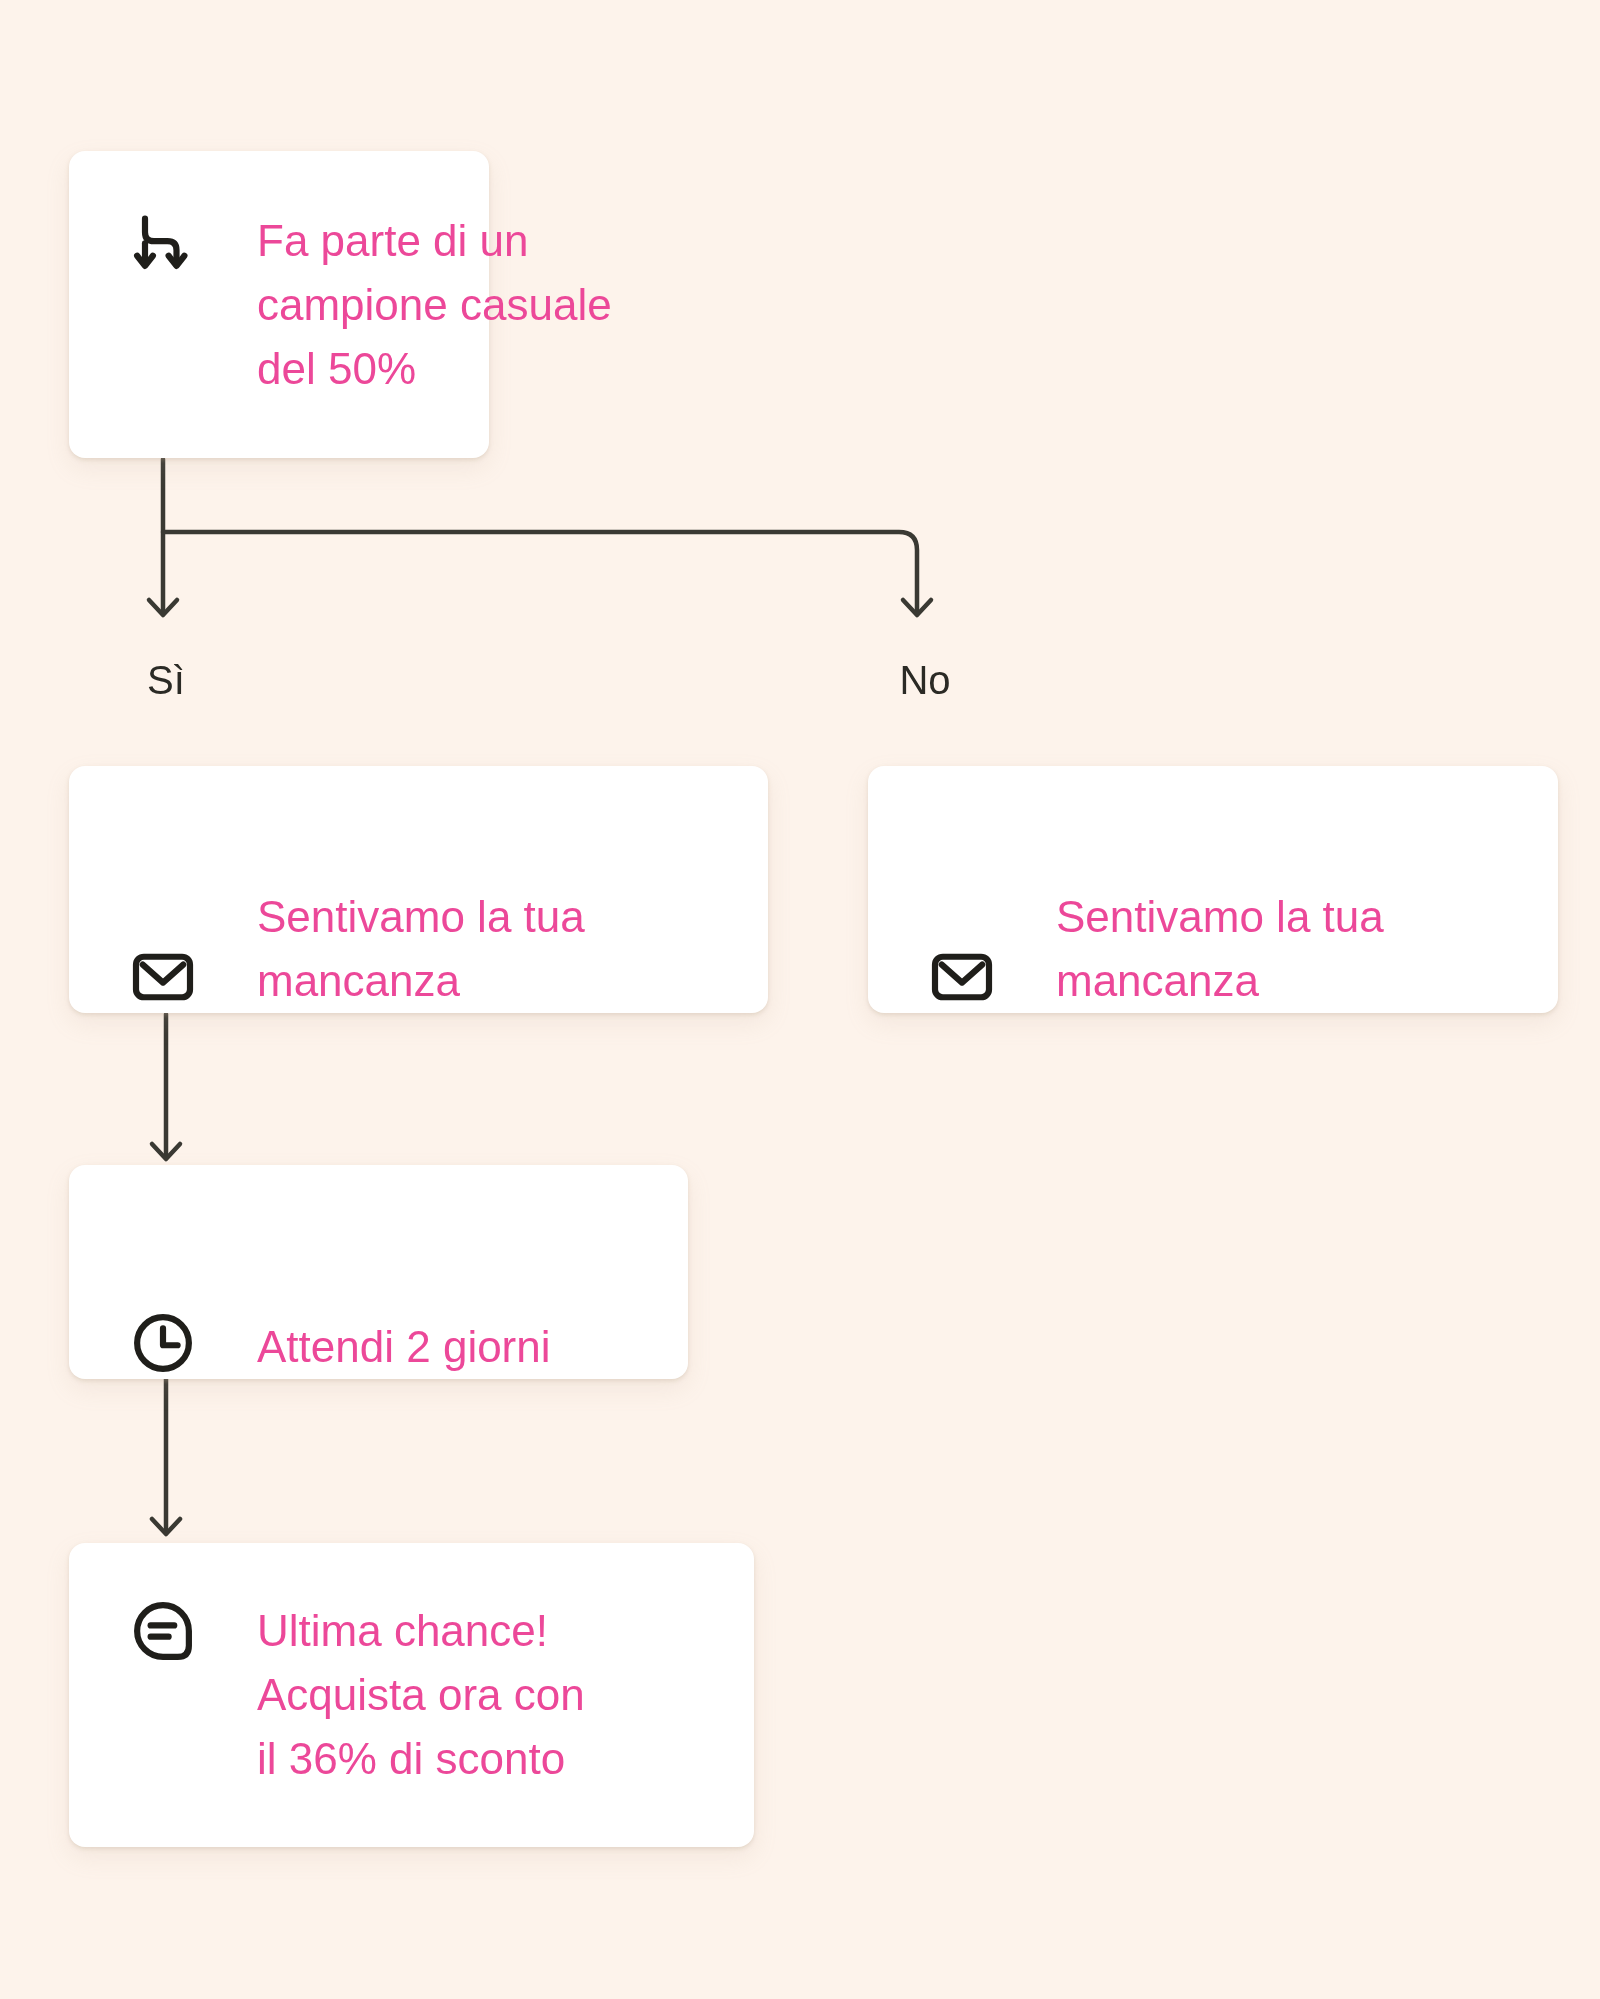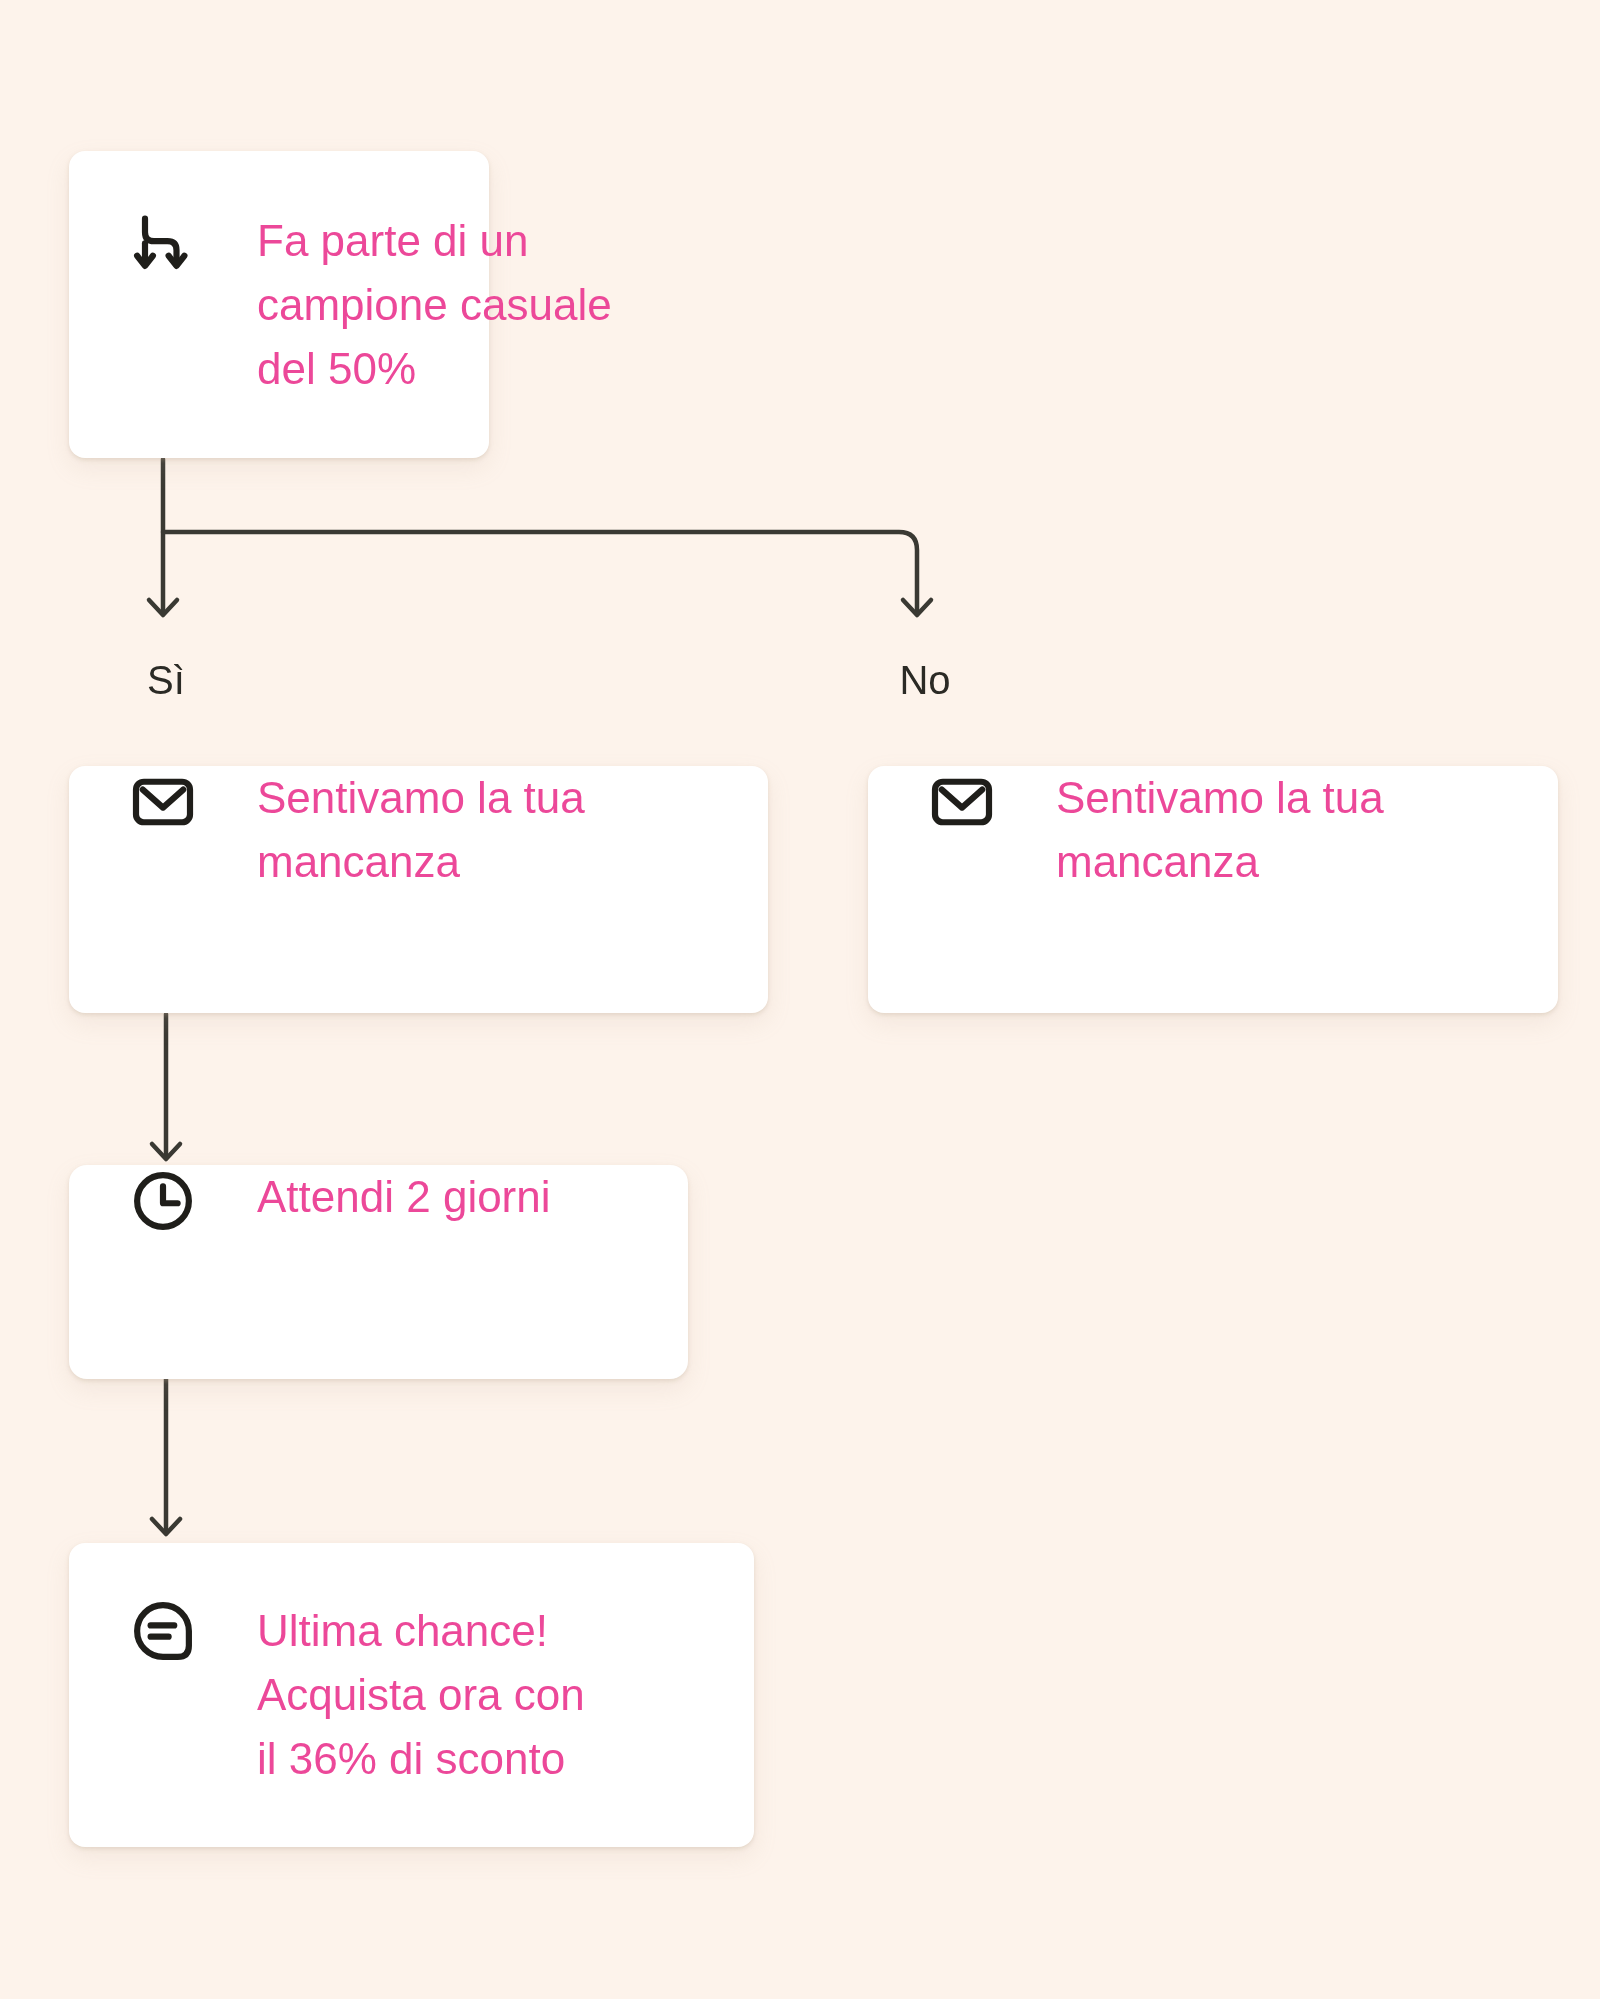--- a/index.html
+++ b/index.html
@@ -10,39 +10,39 @@
     font-family:"Liberation Sans", sans-serif;
     color:#2B2A25;
     overflow:hidden;
   }
   .card{
     position:absolute;
     background:#FFFFFF;
     border-radius:16px;
     box-shadow:0 2px 4px rgba(187,165,143,.30), 0 10px 24px rgba(187,165,143,.14);
     display:flex;
-    align-items:flex-start;
+    align-items:flex-end;
     box-sizing:border-box;
     padding:0 40px 0 58px;
     gap:58px;
   }
   .card .icon{flex:0 0 auto;color:#1F1E1A;}
   .card .icon svg{display:block;width:72px;height:72px;}
   .card .label-lines{font-size:44px;line-height:64px;font-weight:400;color:#ec4899;}
   .card .label-lines div{white-space:nowrap;}
   
   .card.icon-top{align-items:center;}
   .card.icon-top .icon{align-self:flex-start;}
   .card.split .icon{margin-top:62px;}
   .card.sms .icon{margin-top:52px;}
 
   .card.split   {left:69px;  top:151px;  width:420px; height:307px;}
   .card.mail-yes{left:69px;  top:766px;  width:699px; height:247px;}
   .card.mail-no {left:868px; top:766px;  width:690px; height:247px;}
-  .card.wait    {left:69px;  top:1165px; width:619px; height:214px;border-radius:18px;}
+  .card.wait    {left:69px;  top:1165px; width:619px; height:214px;}
   .card.sms     {left:69px;  top:1543px; width:685px; height:304px;}
 
   .connectors{position:absolute;left:0;top:0;width:1600px;height:1999px;pointer-events:none;}
   .connectors path{
     fill:none;
     stroke:#3A3933;
     stroke-width:4.5;
     stroke-linecap:round;
     stroke-linejoin:round;
   }

